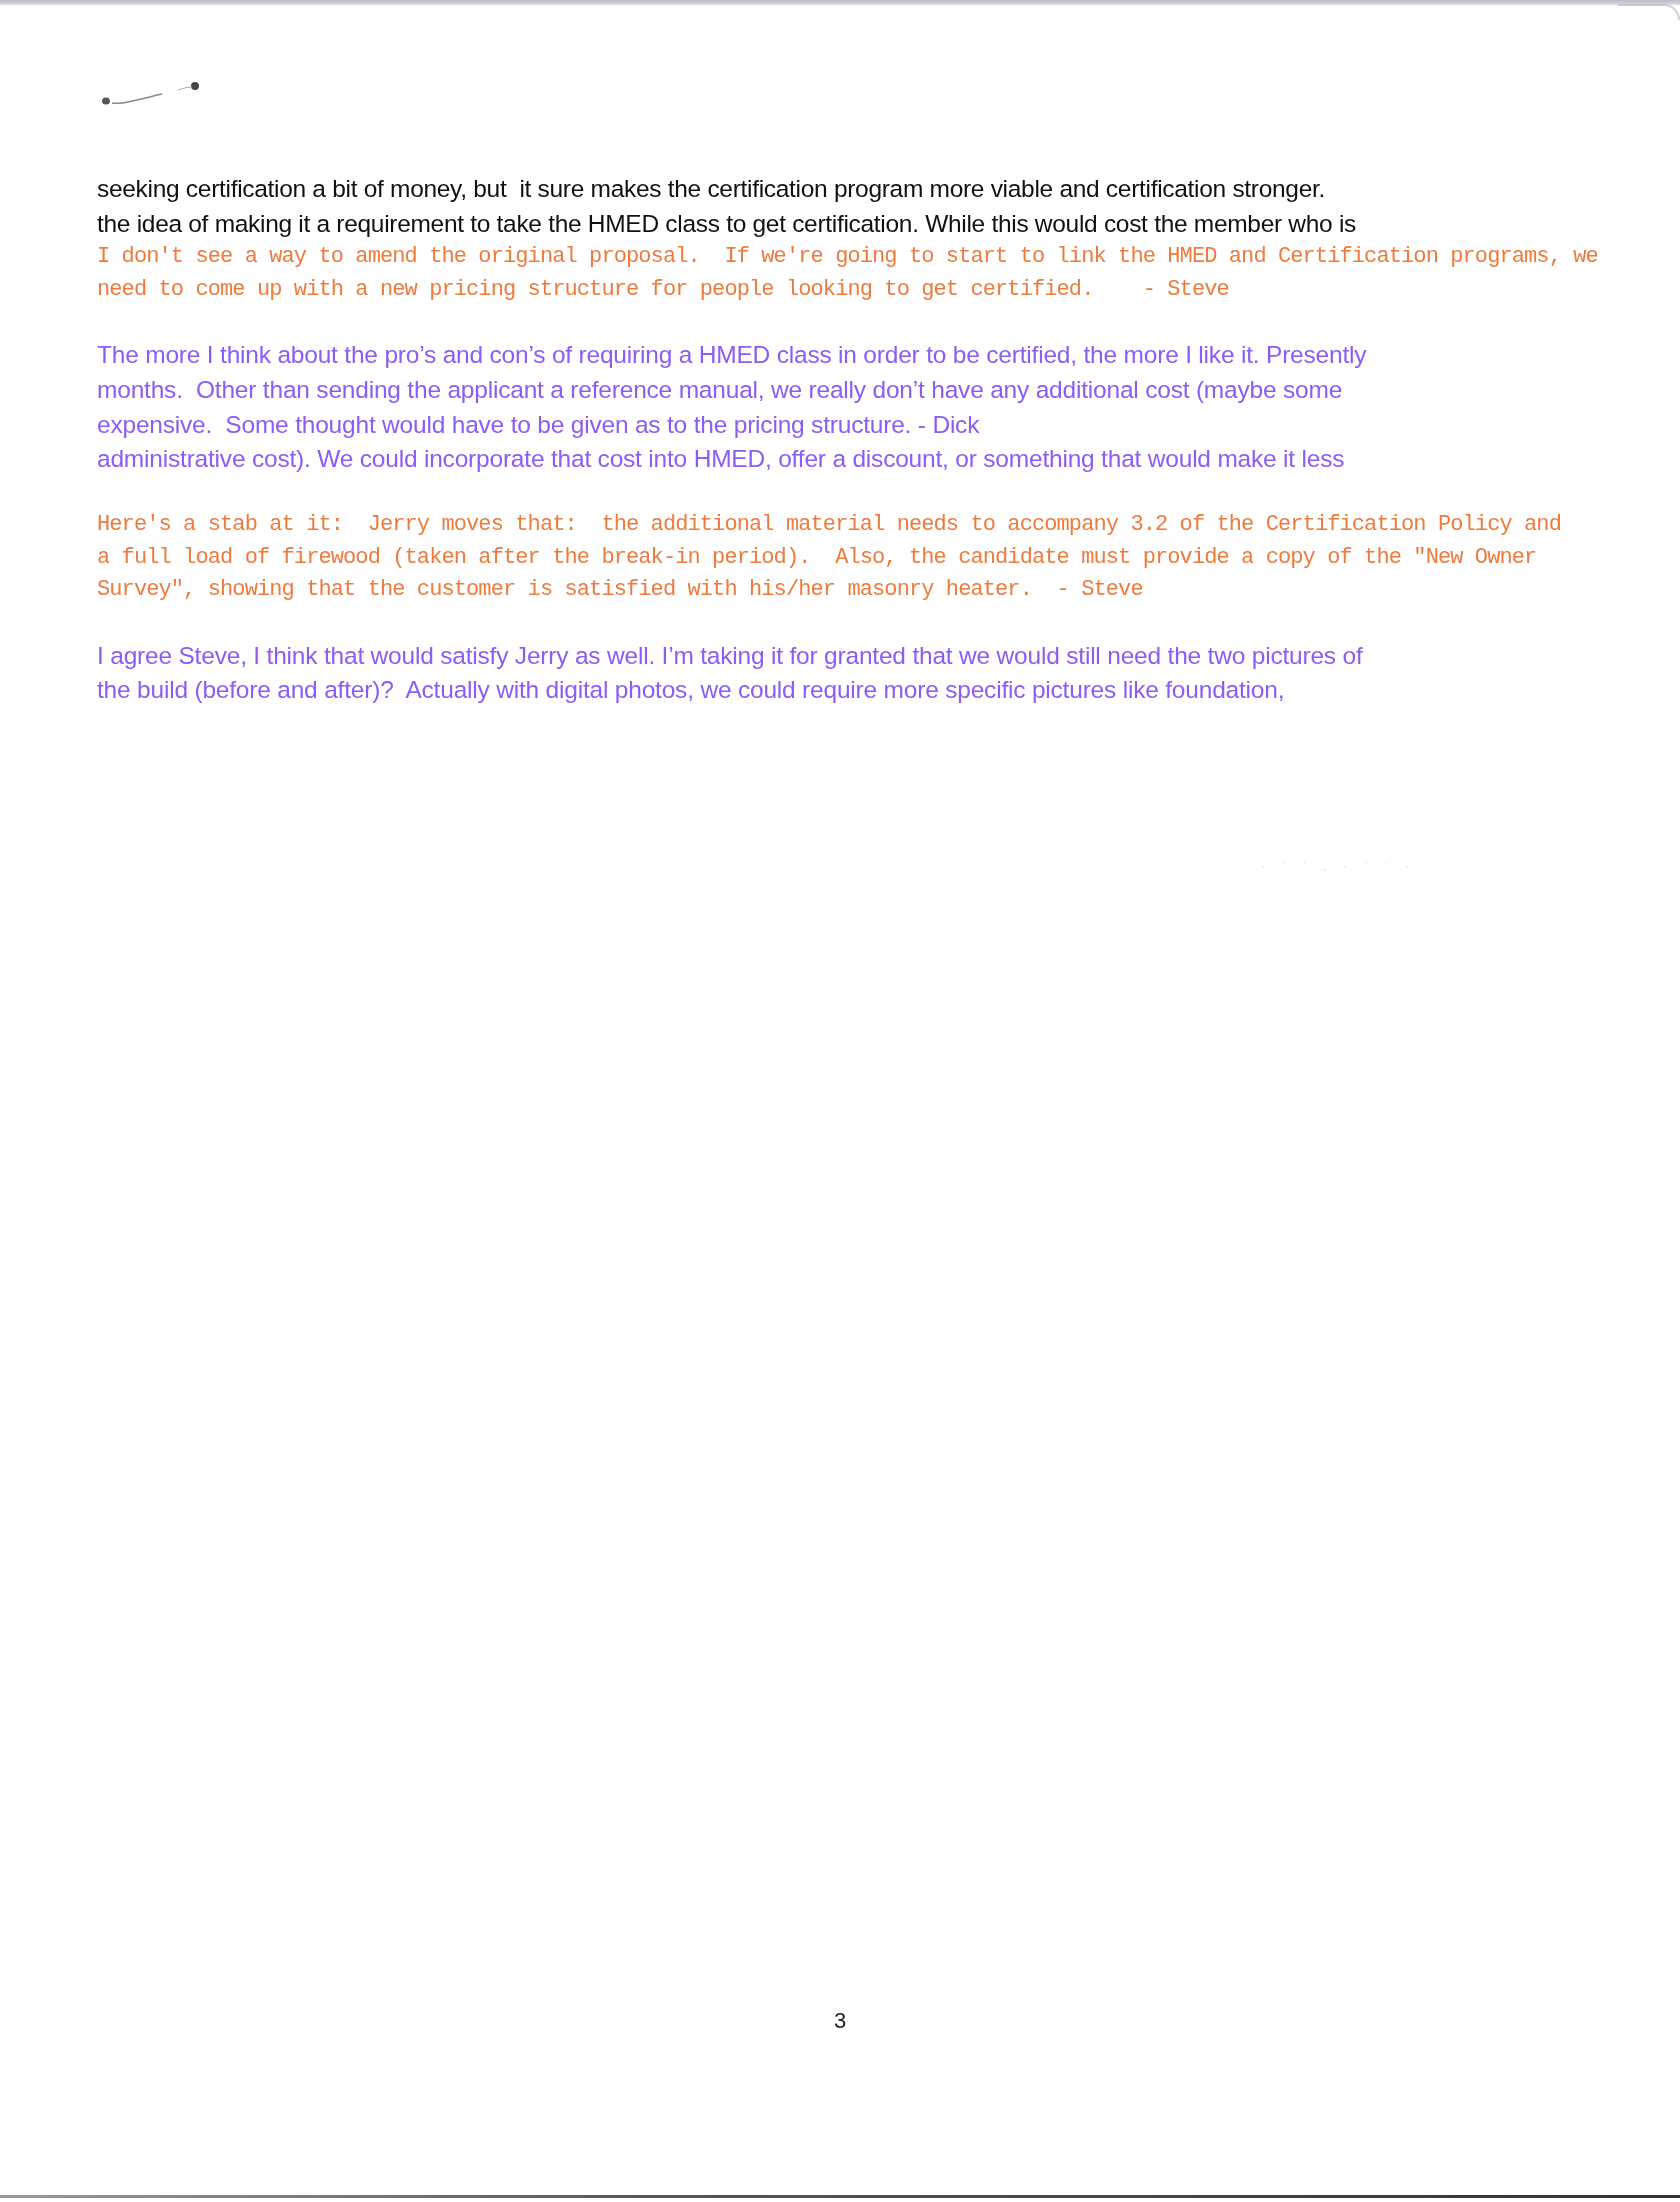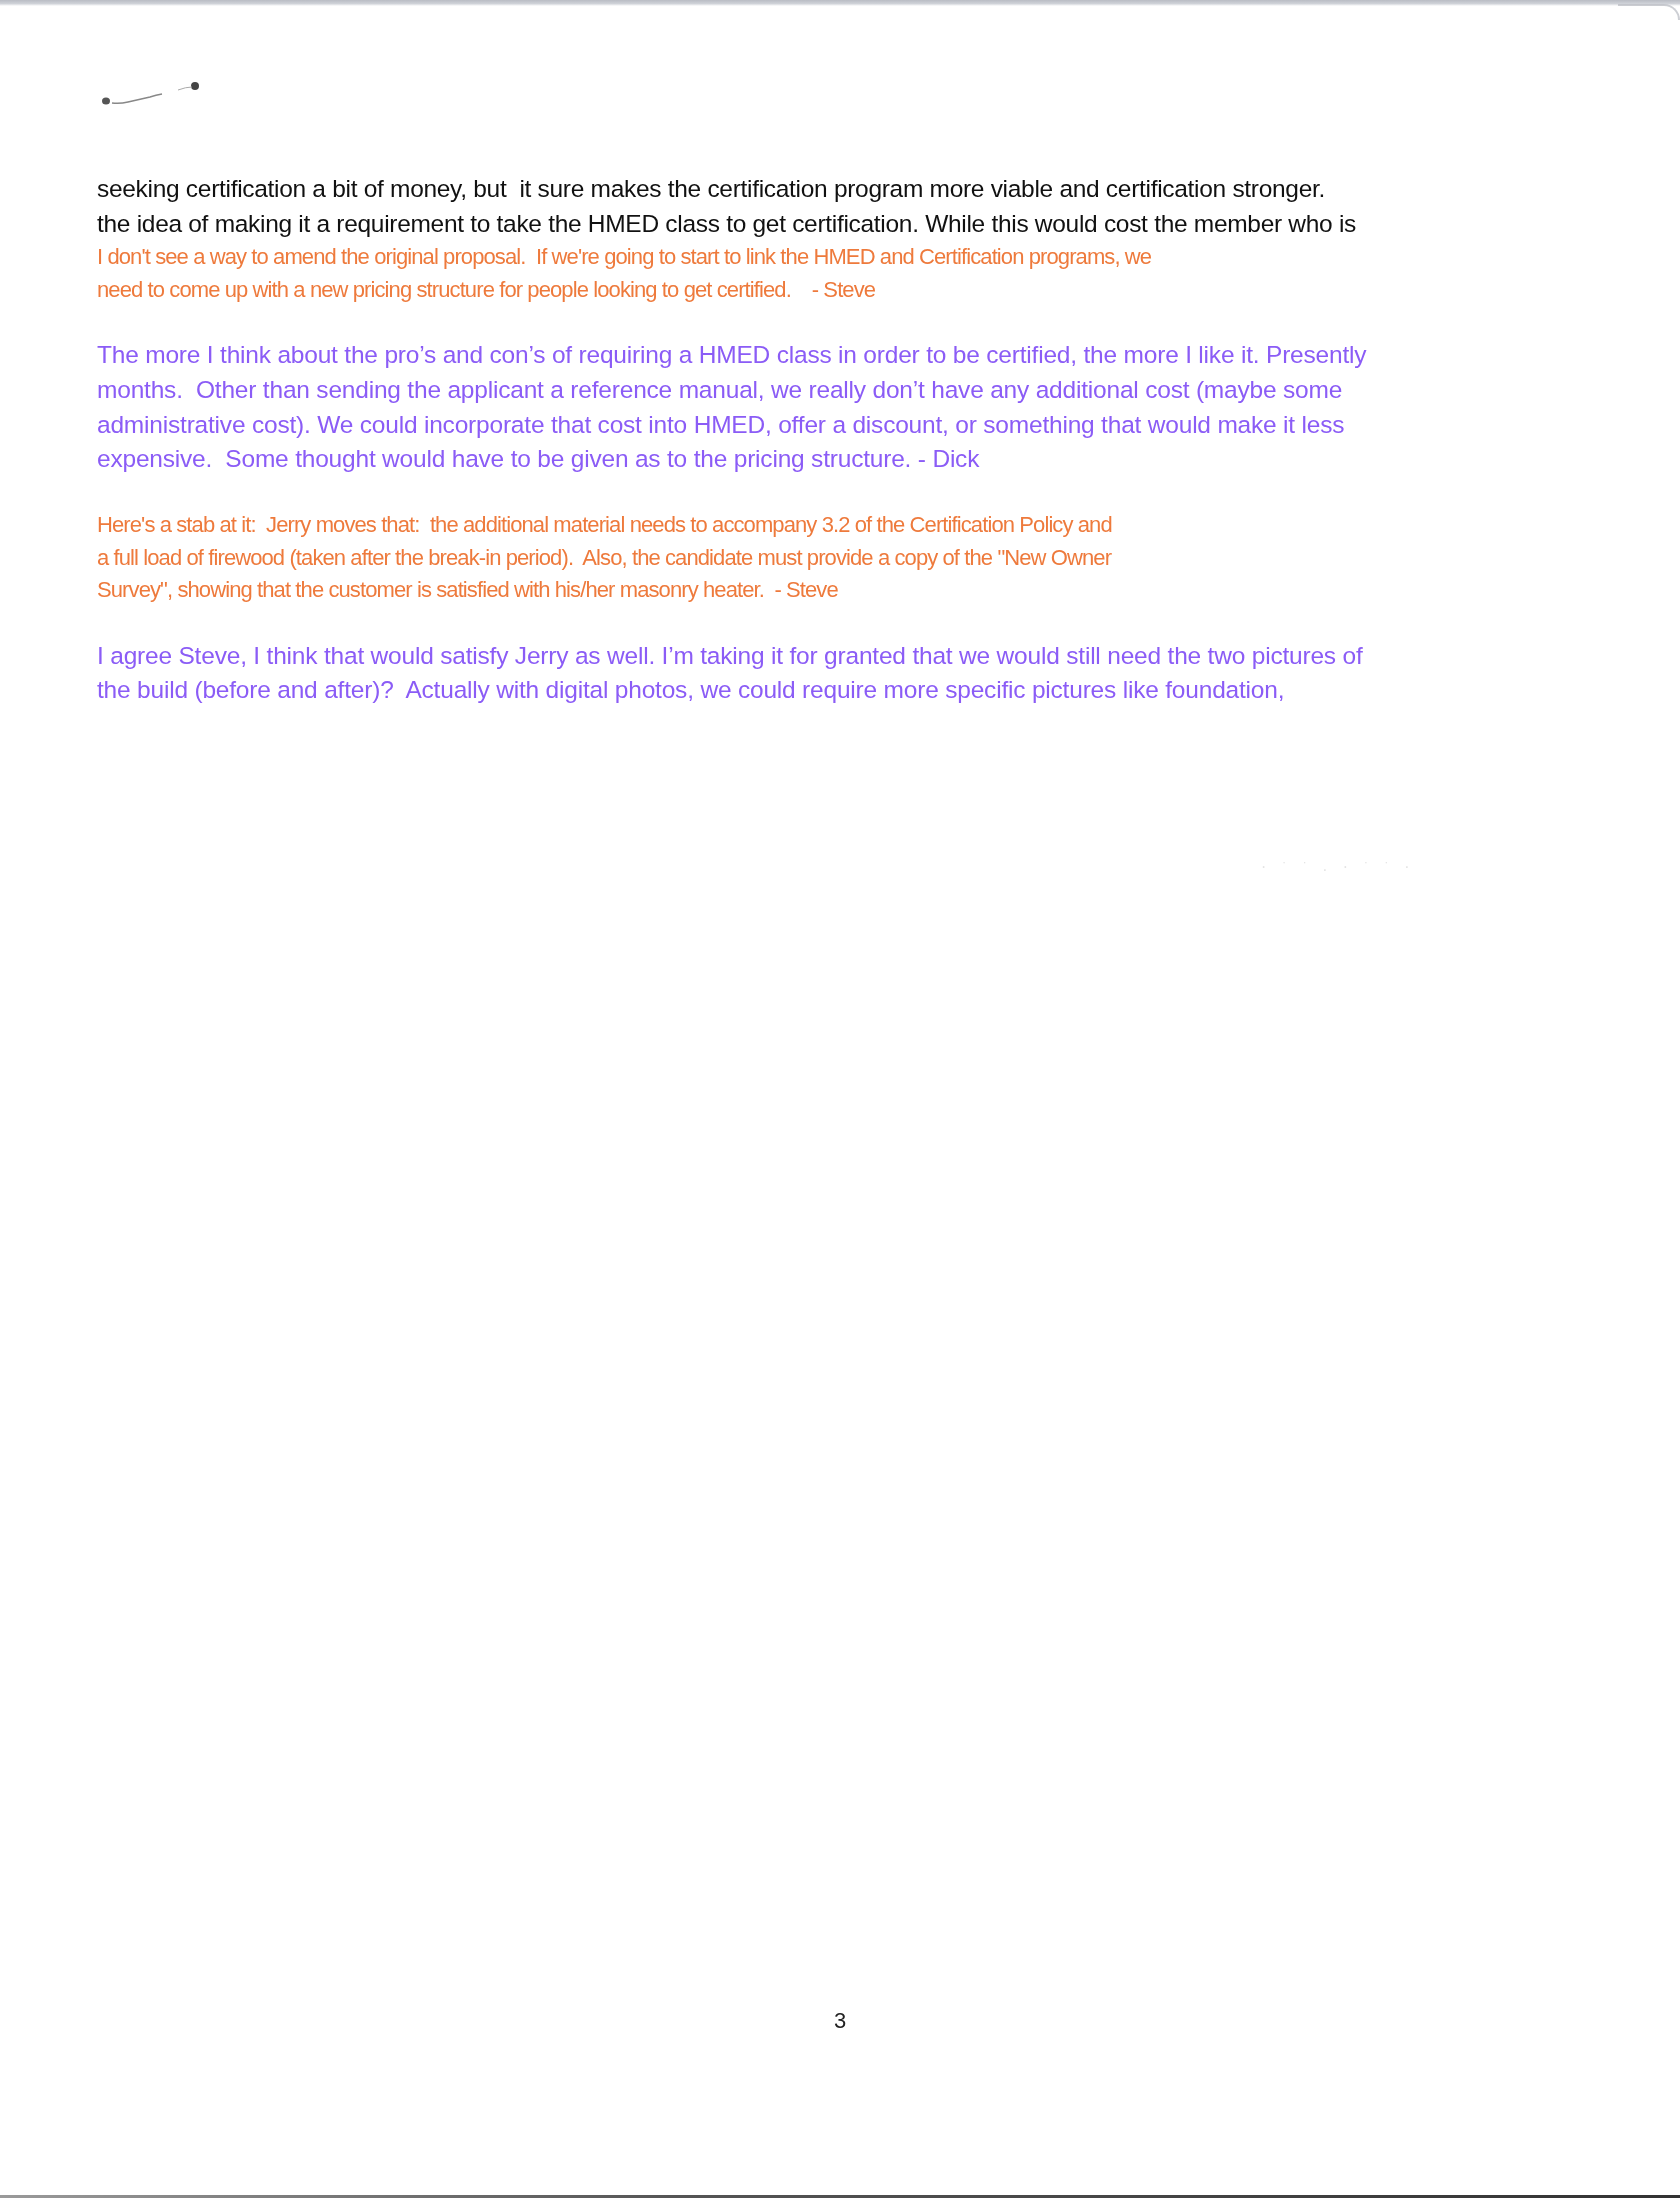--- a/index.html
+++ b/index.html
@@ -50,21 +50,21 @@
       display: block;
     }
     .body-text {
       font-family: "Liberation Sans", sans-serif;
       font-size: 24.5px;
       line-height: 34.5px;
       color: #111111;
       letter-spacing: -0.3px;
     }
     .reply-orange {
-      font-family: Liberation Sans, sans-serif;
+      font-family: Liberation Mono, monospace;
       font-size: 22px;
       line-height: 32.5px;
       color: #ee7a3c;
       letter-spacing: -0.9px;
     }
     .reply-red {
       font-family: "Liberation Sans", sans-serif;
       font-size: 24.5px;
       line-height: 34.8px;
       color: #8b5cf6;
@@ -115,22 +115,22 @@
   <div class="block reply-orange">
     <span class="line">I don't see a way to amend the original proposal.  If we're going to start to link the HMED and Certification programs, we</span>
     <span class="line">need to come up with a new pricing structure for people looking to get certified.    - Steve</span>
   </div>
 
   <div class="gap"></div>
 
   <div class="block reply-red">
     <span class="line">The more I think about the pro’s and con’s of requiring a HMED class in order to be certified, the more I like it. Presently</span>
     <span class="line">months.  Other than sending the applicant a reference manual, we really don’t have any additional cost (maybe some</span>
+    <span class="line">expensive.  Some thought would have to be given as to the pricing structure. - Dick</span>
     <span class="line">administrative cost). We could incorporate that cost into HMED, offer a discount, or something that would make it less</span>
-    <span class="line">expensive.  Some thought would have to be given as to the pricing structure. - Dick</span>
   </div>
 
   <div class="gap"></div>
 
 
   <div class="block reply-orange">
     <span class="line">Here's a stab at it:  Jerry moves that:  the additional material needs to accompany 3.2 of the Certification Policy and</span>
     <span class="line">a full load of firewood (taken after the break-in period).  Also, the candidate must provide a copy of the "New Owner</span>
     <span class="line">Survey", showing that the customer is satisfied with his/her masonry heater.  - Steve</span>
   </div>

